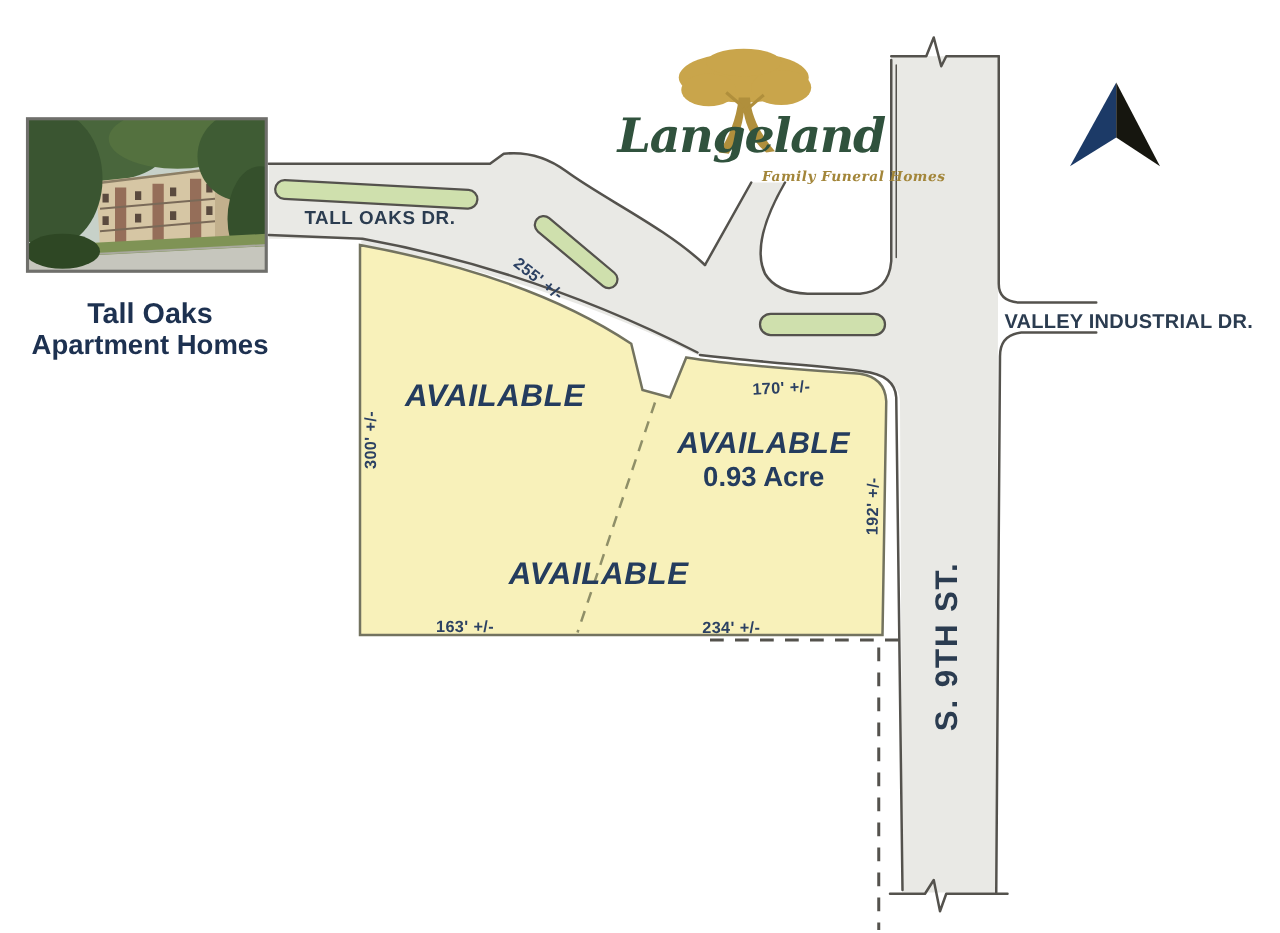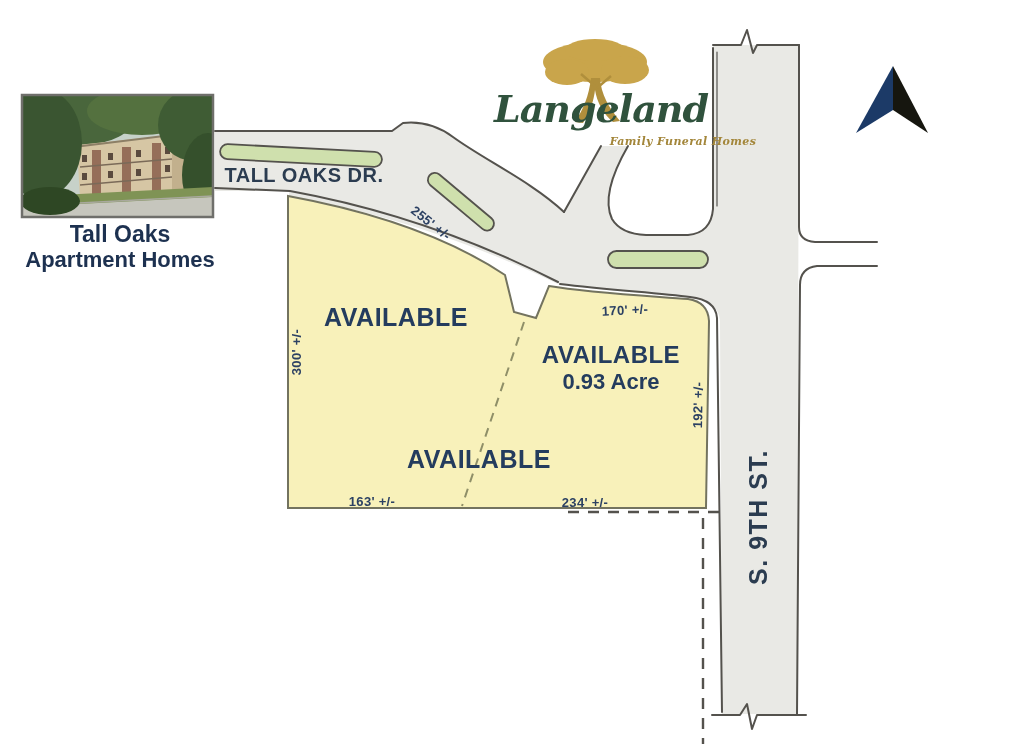--- a/index.html
+++ b/index.html
@@ -3,32 +3,32 @@
 <meta charset="utf-8">
 <style>
   html,body{margin:0;padding:0;background:#fff;}
   #stage{position:relative;width:1024px;height:746px;background:#ffffff;overflow:hidden;
          font-family:"Liberation Sans",sans-serif;}
   #map-svg{position:absolute;left:0;top:0;}
   .lbl{position:absolute;font-weight:bold;white-space:nowrap;color:#2b3c50;}
   .ctr{transform:translate(-50%,-50%);}
   .dim{font-size:13px;color:#2c4163;letter-spacing:.3px;}
   .parcel-block{position:absolute;text-align:center;transform:translateX(-50%);color:#243c5e;font-weight:bold;}
-  .parcel-block .big{font-size:25px;line-height:28px;letter-spacing:.5px;}
+  .parcel-block .big{font-size:25px;line-height:28px;letter-spacing:.5px;font-style:italic;}
   .parcel-block .med{font-size:22px;line-height:27px;}
   #entire-block .med{font-size:21px;line-height:25px;}
   #west-block .med{line-height:28px;}
-  .caption{position:absolute;text-align:center;transform:translateX(-50%);color:#1d3150;font-weight:bold;}
+  .caption{position:absolute;text-align:center;transform:translateX(-50%);color:#1d3150;font-weight:bold;margin-top:16px;}
   .caption .c1{font-size:23px;line-height:26px;}
   .caption .c2{font-size:22px;line-height:25px;}
   .logo-name{position:absolute;font-family:"DejaVu Serif",serif;font-style:italic;font-weight:bold;
              font-size:38px;color:#30523d;letter-spacing:-1px;}
   .logo-tag{position:absolute;font-family:"DejaVu Serif",serif;font-style:italic;font-weight:bold;
             font-size:11px;color:#a3863a;letter-spacing:.4px;}
-  .road-lbl-h{font-size:20px;letter-spacing:.5px;}
+  .road-lbl-h{font-size:15px;letter-spacing:.5px;}
 </style>
 </head>
 <body>
 
 <div id="stage">
 
   <svg id="map-svg" width="1024" height="746" viewBox="0 0 1024 746">
 
     <path d="M215,131 L392,131 L403,123 Q430,120 453,137 C483,159 532,182 564,212
          L601,146 L628,146 C613,172 603,200 612,219 Q621,234 646,235 L688,235
@@ -117,20 +117,21 @@
 
   <div class="caption" style="left:120px;top:221px;">
     <div class="c1">Tall Oaks</div>
     <div class="c2">Apartment Homes</div>
   </div>
 
   <div class="logo-name" style="left:601px;top:108px;transform:translate(-50%,-50%);">Langeland</div>
   <div class="logo-tag" style="left:636px;top:141px;transform:translate(-50%,-50%);margin-left:47px;">Family Funeral Homes</div>
 
   <div class="lbl ctr road-lbl-h" style="left:304px;top:175px;">TALL OAKS DR.</div>
+  <div class="lbl ctr" style="left:903px;top:258px;font-size:16px;letter-spacing:.2px;">VALLEY INDUSTRIAL DR.</div>
   <div class="lbl" style="left:758px;top:517px;font-size:25px;letter-spacing:1.5px;transform:translate(-50%,-50%) rotate(-90deg);">S. 9TH ST.</div>
 
   <div class="parcel-block" id="west-block" style="left:396px;top:303px;">
     <div class="big">AVAILABLE</div>
   </div>
 
   <div class="parcel-block" id="east-block" style="left:611px;top:341px;">
     <div class="big" style="font-size:24px;line-height:27px;">AVAILABLE</div>
     <div class="med">0.93 Acre</div>
   </div>

